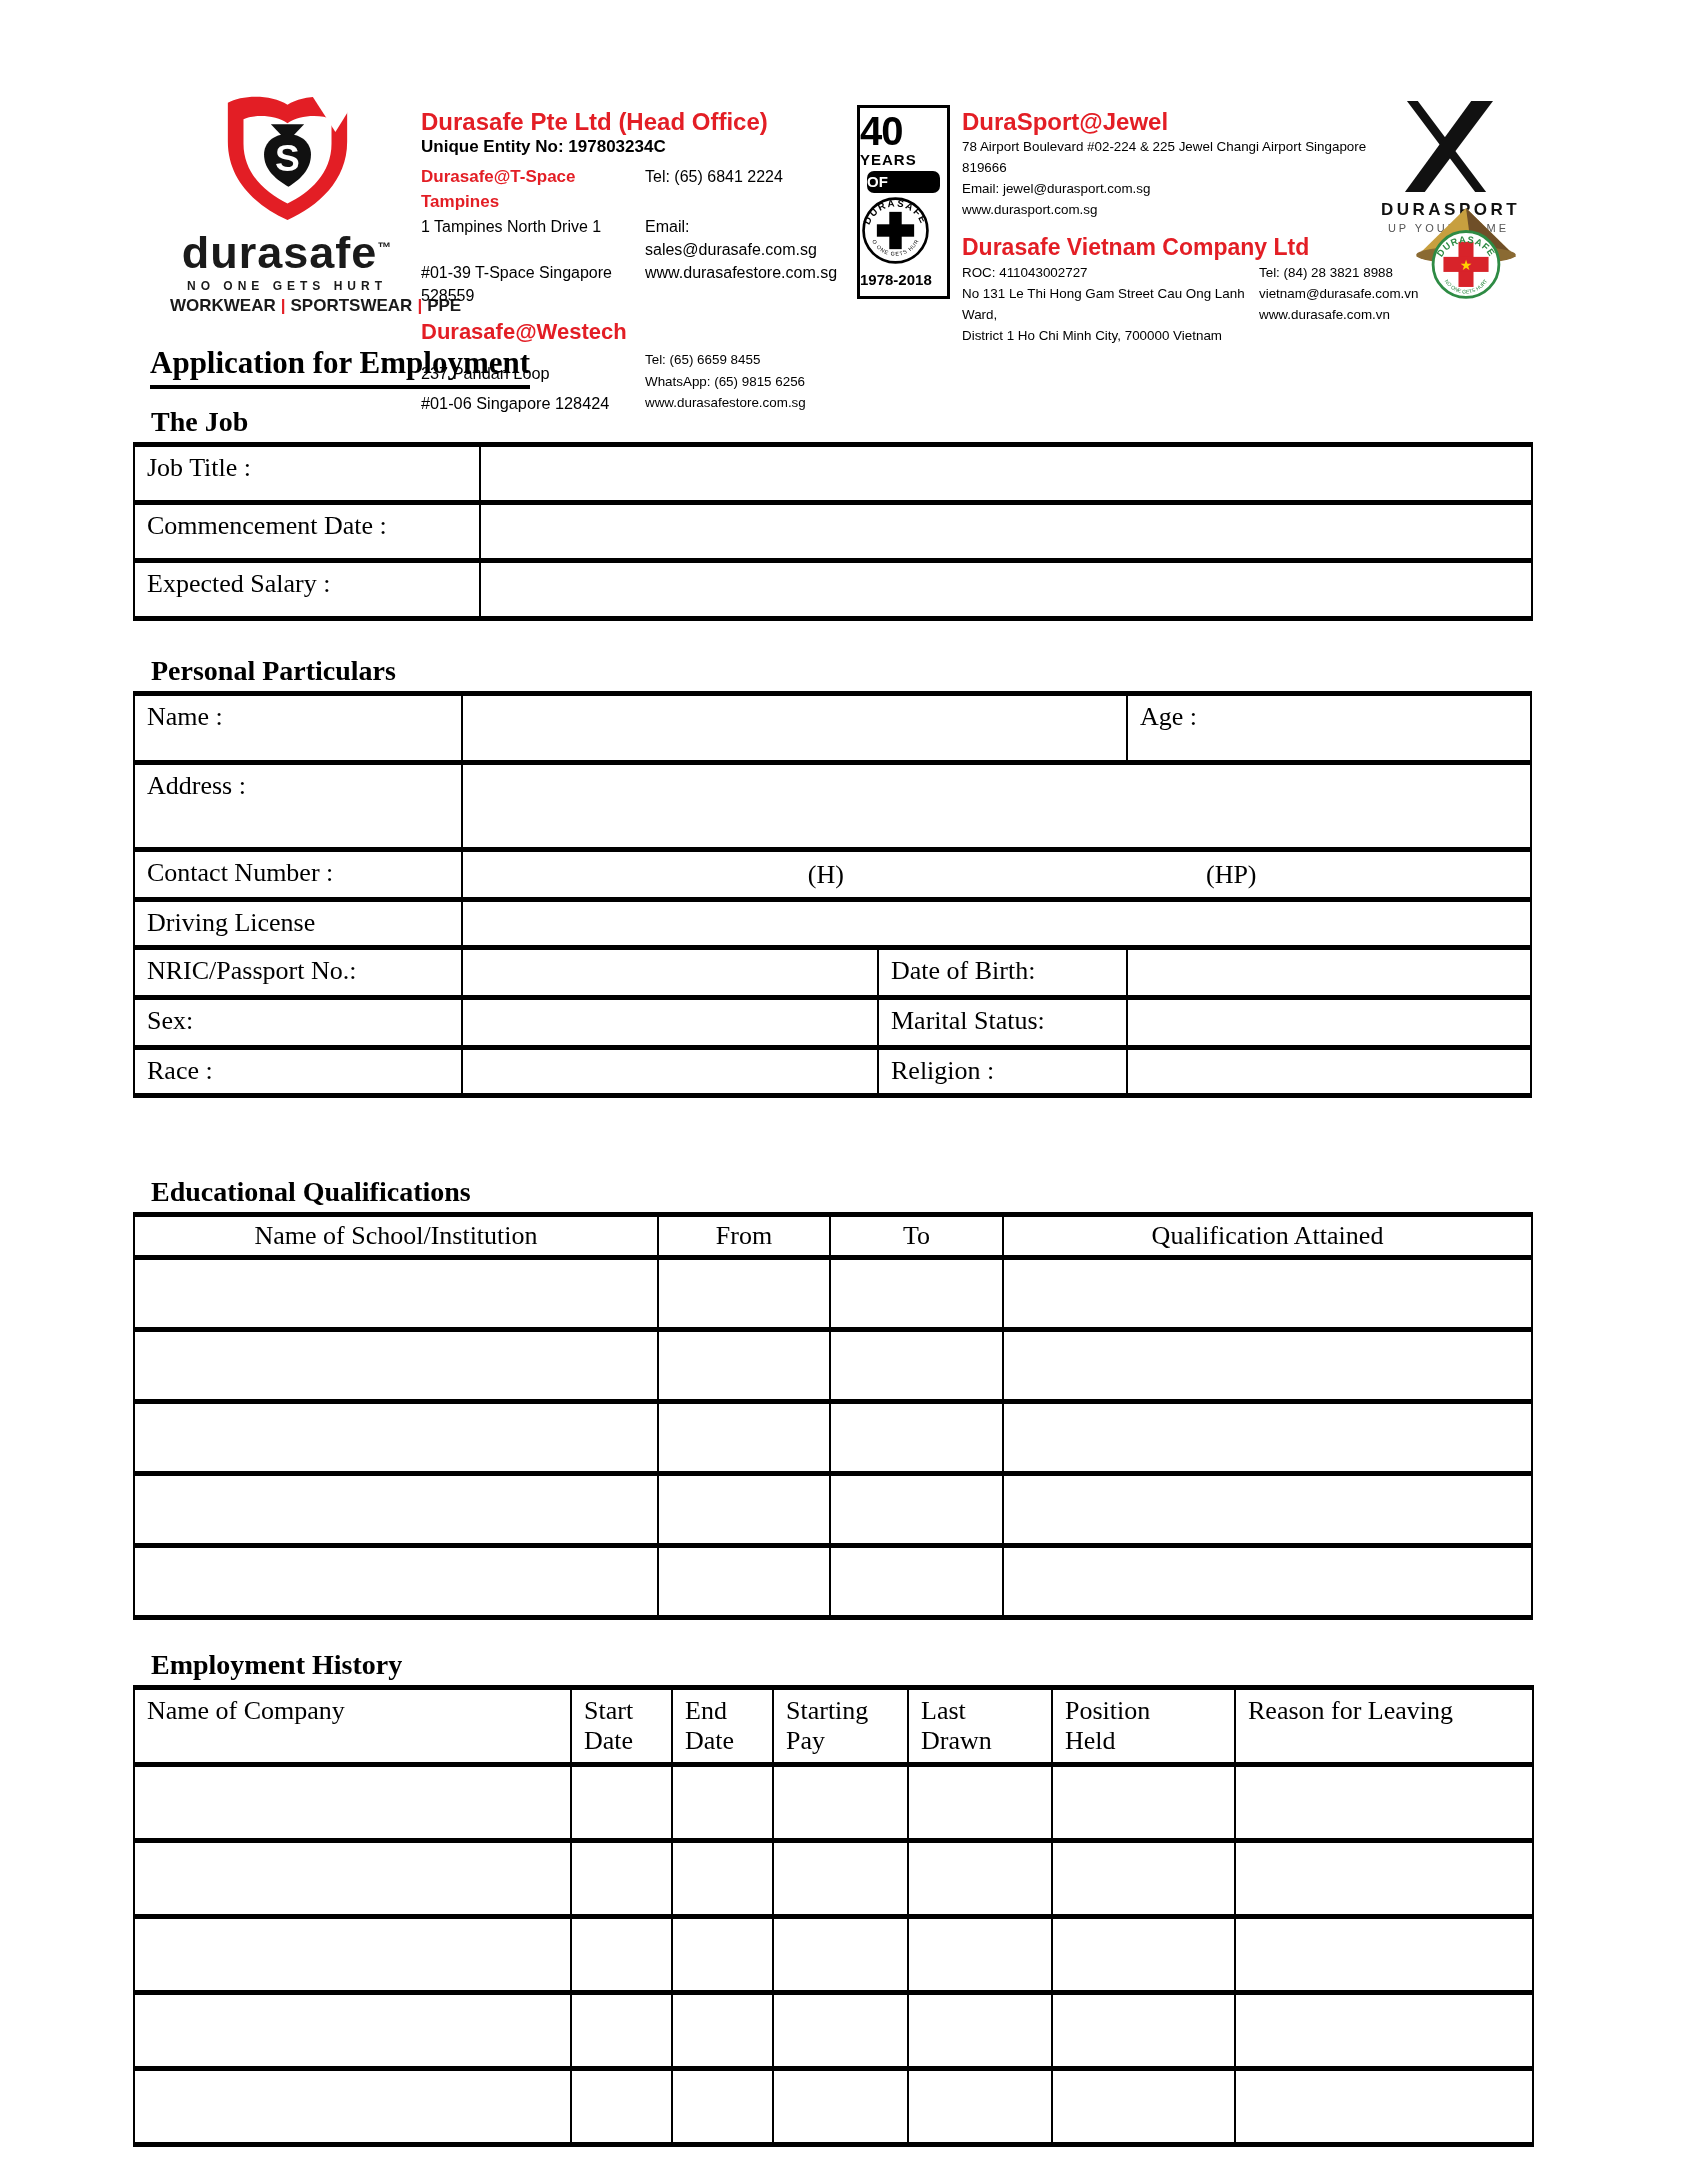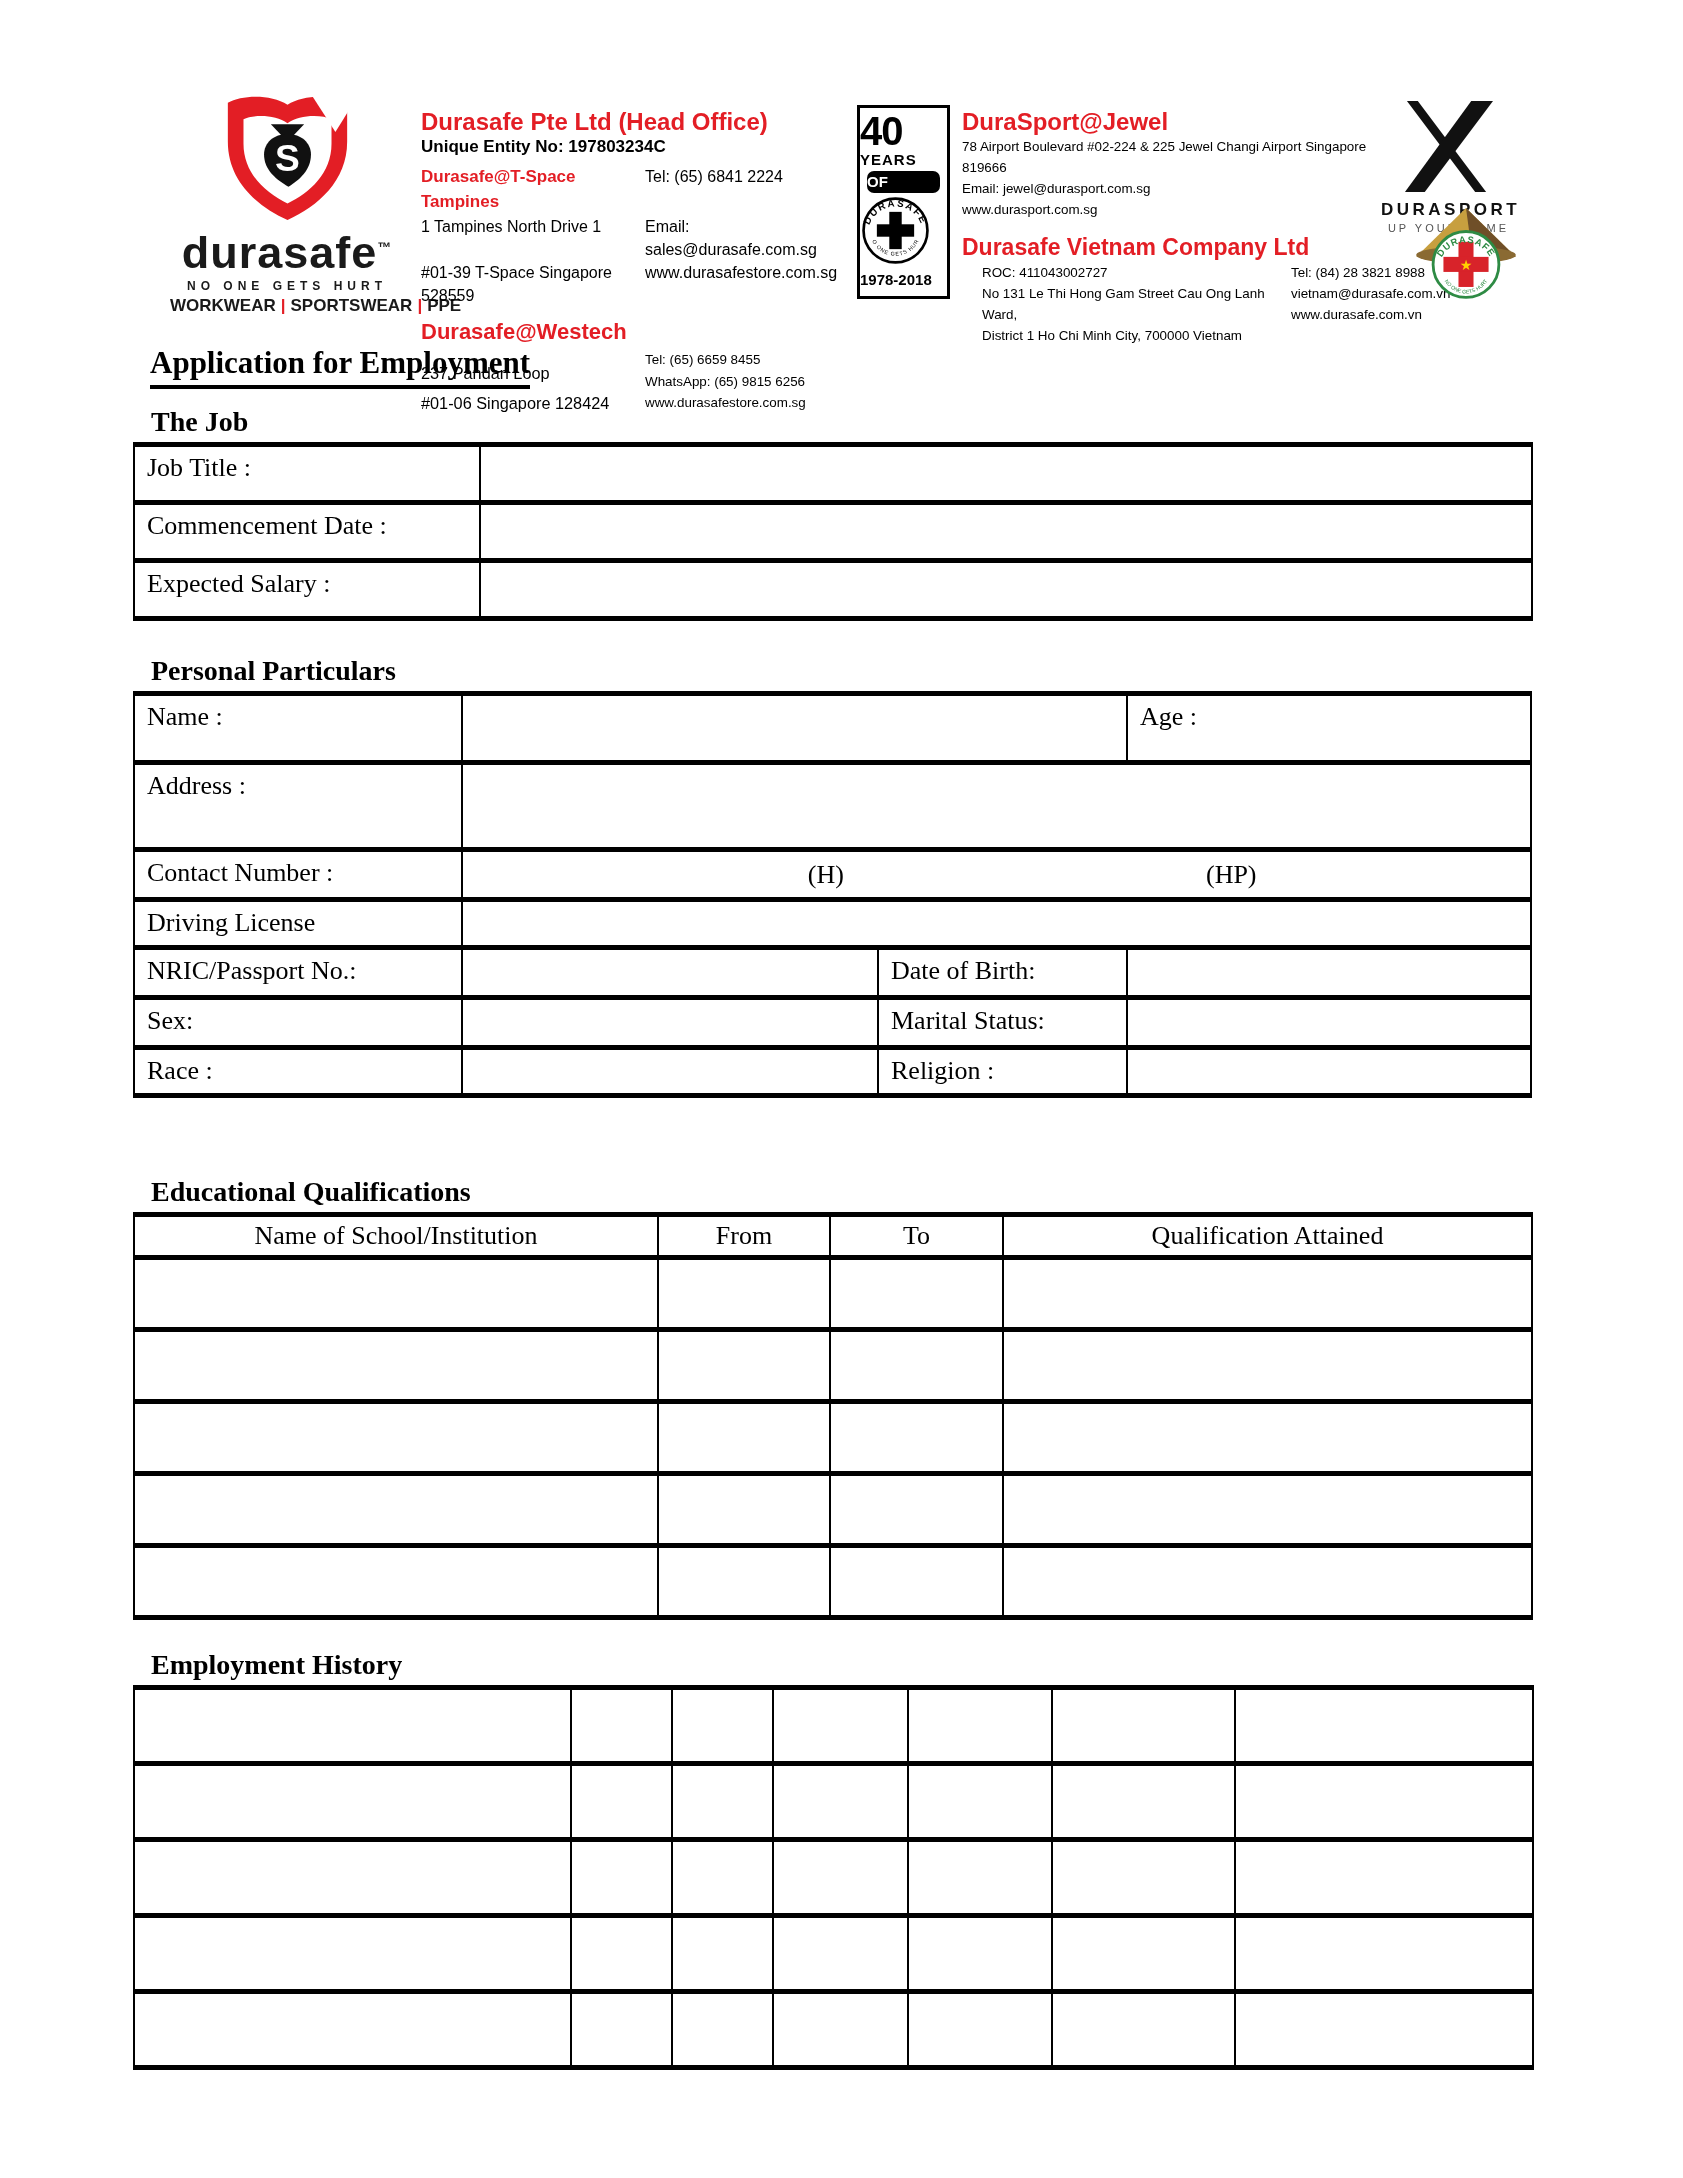--- a/index.html
+++ b/index.html
@@ -31,21 +31,21 @@
   .badge40 { position:absolute; left:857px; top:105px; width:93px; height:194px;
     border:3px solid #000; padding-top:3px; background:#fff; }
   .b40 { font-size:40px; font-weight:bold; line-height:1; letter-spacing:-1px; }
   .byears { font-size:15px; font-weight:bold; letter-spacing:1px; }
   .bof { background:#000; color:#fff; font-size:15px; font-weight:bold; margin:3px 7px 2px; line-height:22px;border-radius:7px; }
   .byrs { font-size:15px; font-weight:bold; margin-top:1px; }
 
   .col3 { position:absolute; left:962px; top:109px; width:421px; }
   .c3-lines { font-size:13.4px; line-height:1.55; margin-top:2px; }
   .vn-title { font-size:23px; font-weight:bold; color:#e31e25; margin:14px 0 2px; }
-  .grid3 { display:grid; grid-template-columns:297px 1fr; column-gap:12px;margin-left:20px; }
+  .grid3 { display:grid; grid-template-columns:297px 1fr; column-gap:0; }
   .g3 { font-size:13.4px; line-height:1.55; }
 
   .xlogo { position:absolute; left:1381px; top:99px; width:135px; text-align:center; }
   .xname { font-size:17px; font-weight:bold; letter-spacing:3.5px; margin-top:2px; color:#111; }
   .xtag { font-size:11px; letter-spacing:3px; color:#555; margin-top:2px; }
   .vnlogo { position:absolute; left:1414px; top:208px; width:104px; height:94px; }
 
   
   .title { position:absolute; left:150px; top:345px; font-size:31px; font-weight:bold; }
   .title span { display:inline-block; border-bottom:4px solid #000; padding-bottom:4px; }
@@ -316,20 +316,29 @@
       <colgroup>
         <col style="width:437px">
           <col style="width:101px">
           <col style="width:101px">
           <col style="width:135px">
           <col style="width:144px">
           <col style="width:183px">
           <col style="width:298px">
       </colgroup>
       <tbody>
+          <tr style="height:75px">
+        <th>Name of Company</th>
+        <th><span class="nw">Start Date</span></th>
+        <th><span class="nw">End Date</span></th>
+        <th><span class="nw">Starting Pay</span></th>
+        <th><span class="nw">Last Drawn</span></th>
+        <th><span class="nw">Position Held</span></th>
+        <th>Reason for Leaving</th>
+      </tr>
       <tr style="height:76px">
             <td></td>
             <td></td>
             <td></td>
             <td></td>
             <td></td>
             <td></td>
             <td></td>
           </tr>
       <tr style="height:76px">

